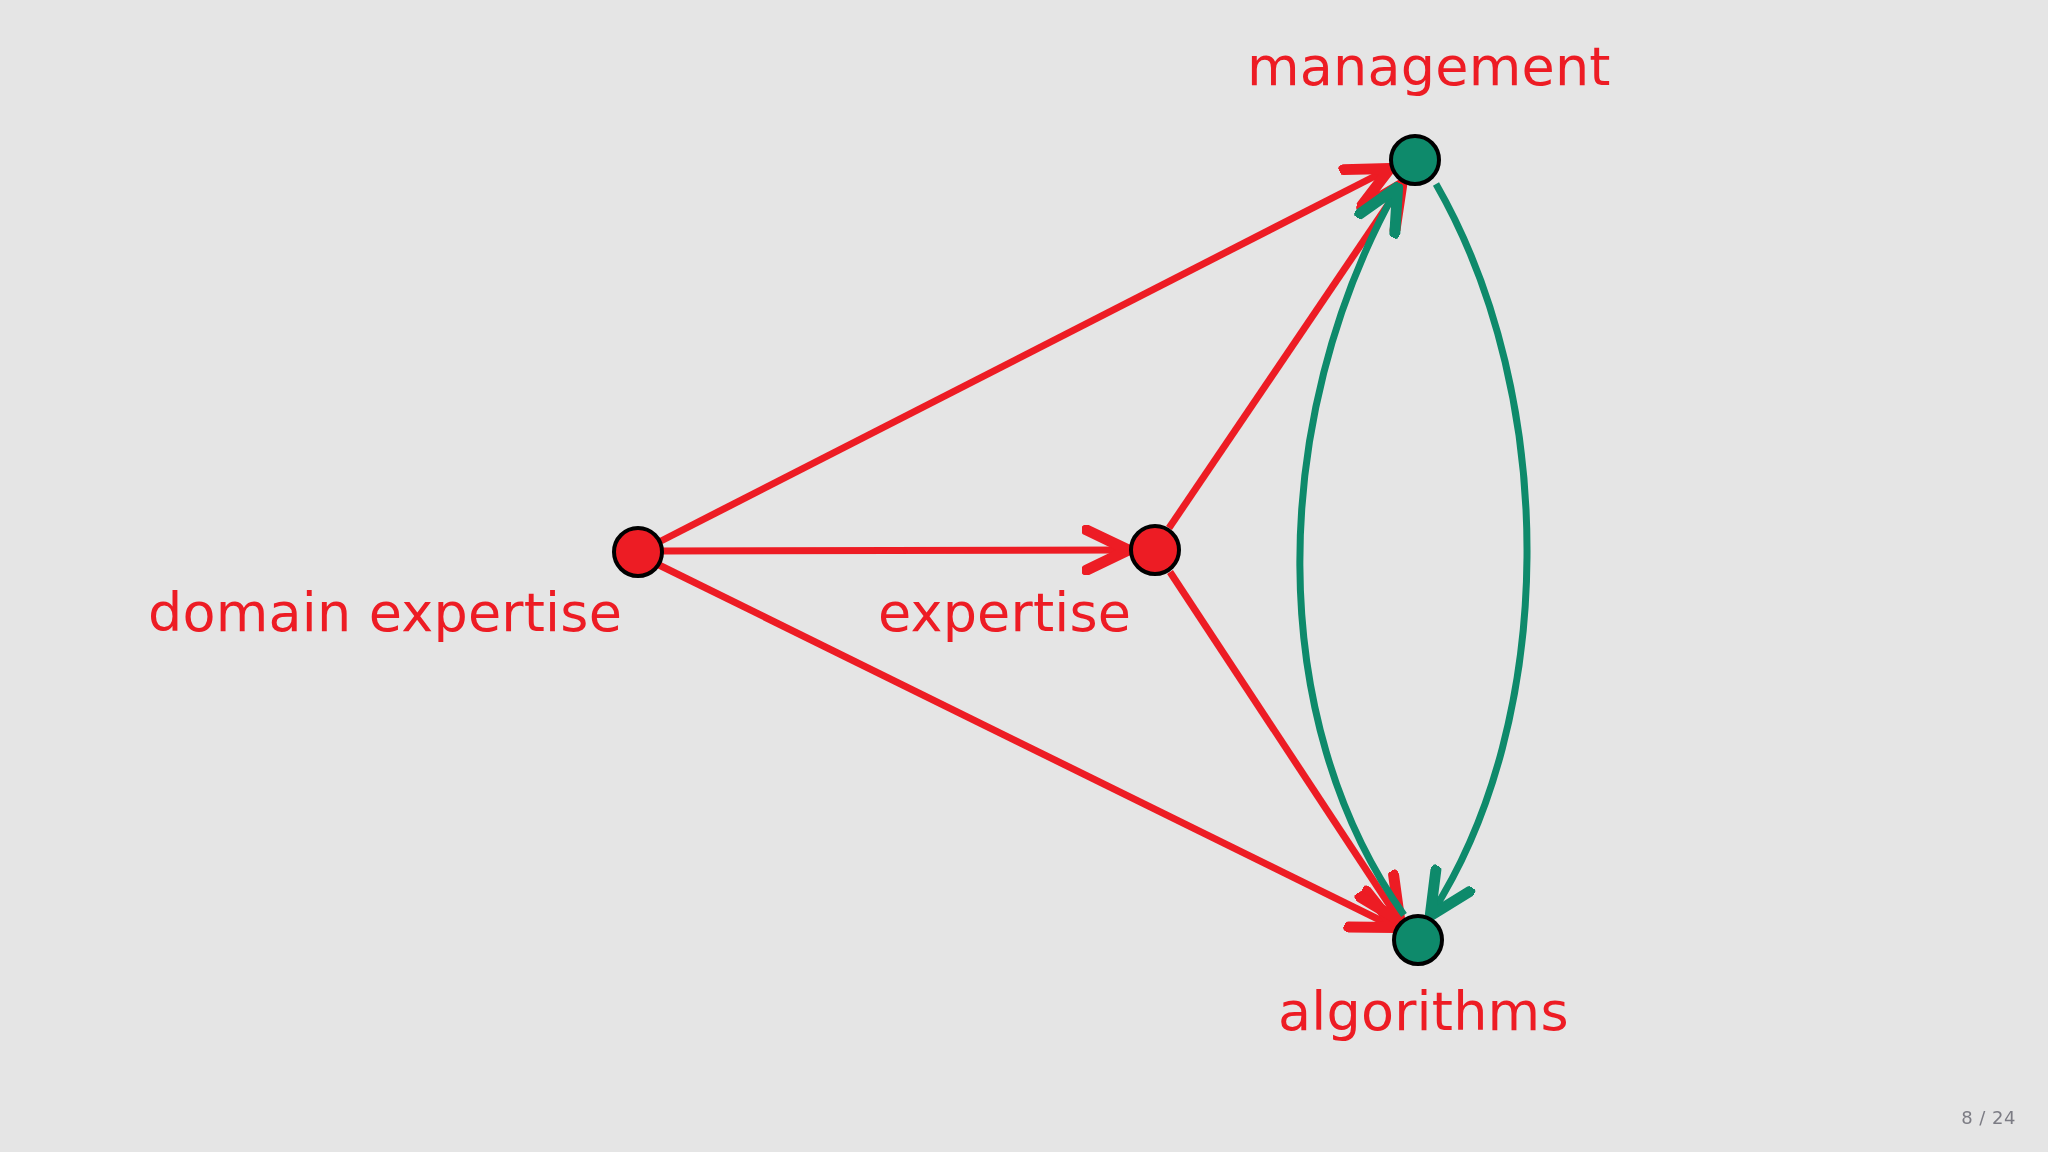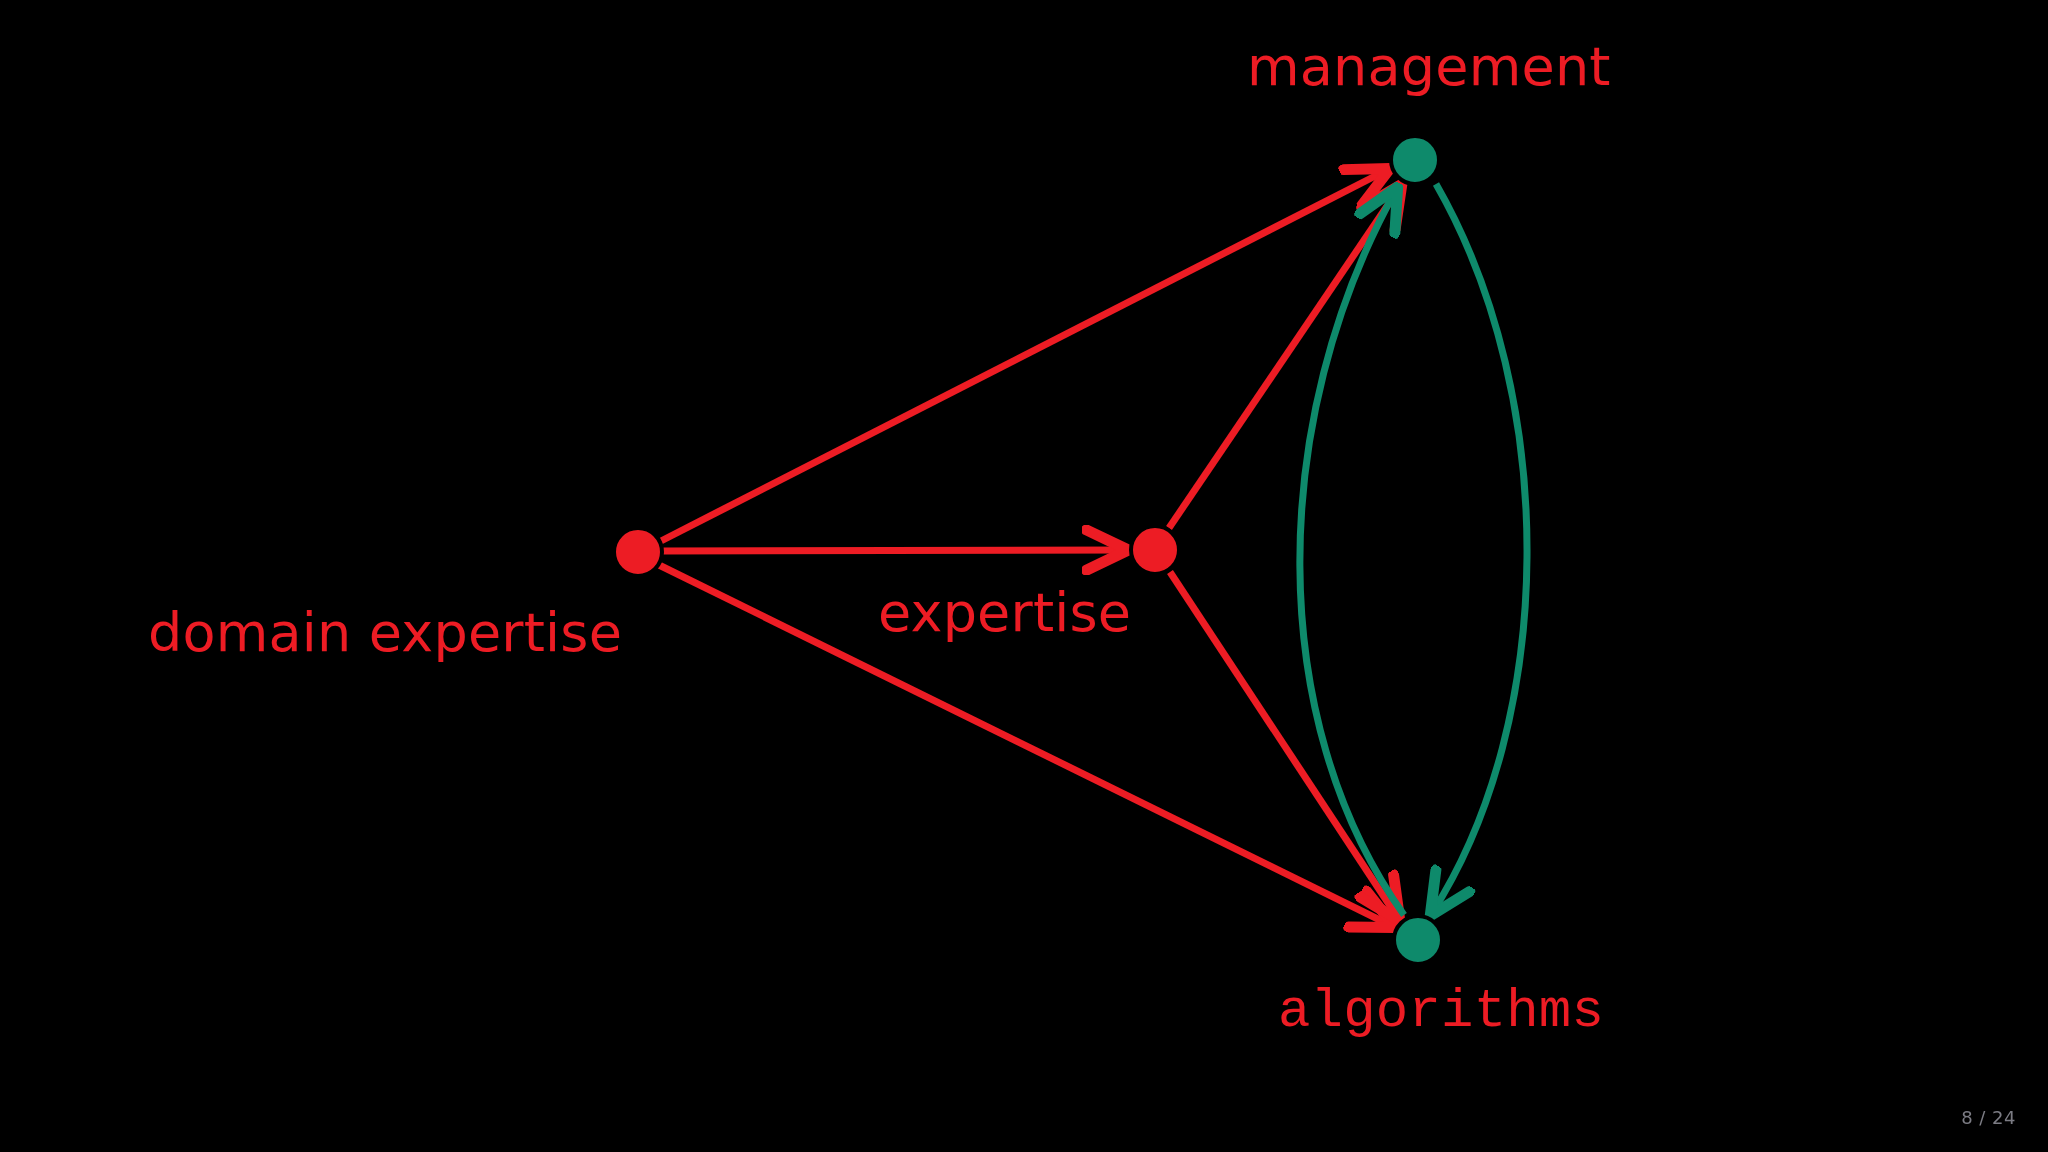--- a/index.html
+++ b/index.html
@@ -14,21 +14,21 @@
     position: relative;
     overflow: hidden;
     font-family: "DejaVu Sans", "Liberation Sans", sans-serif;
     background: #fefefe;
   }
   #slide {
     position: absolute;
     inset: 0;
     width: 2048px;
     height: 1152px;
-    background: #000000;
+    background: #e5e5e5;
   }
   #graph-svg {
     position: absolute;
     left: 0;
     top: 0;
     width: 2048px;
     height: 1152px;
     display: block;
   }
   .node-label {
@@ -42,32 +42,30 @@
   }
   .label-management {
     font-size: 54px;
     left: 1247px;
     top: 40px;
   }
   .label-domain-expertise {
     font-size: 54px;
     left: 148px;
     top: 586px;
-    margin-top: 20px;
   }
   .label-modeling {
     font-size: 54px;
     left: 878px;
     top: 586px;
   }
   .label-algorithms {
     font-size: 54px;
     left: 1278px;
     top: 985px;
-    font-family: Liberation Mono, monospace;
   }
   #page-number {
     position: absolute;
     right: 32px;
     bottom: 24px;
     font-size: 18px;
     color: #7c7c84;
     font-family: "DejaVu Sans", "Liberation Sans", sans-serif;
     letter-spacing: 0.5px;
   }

